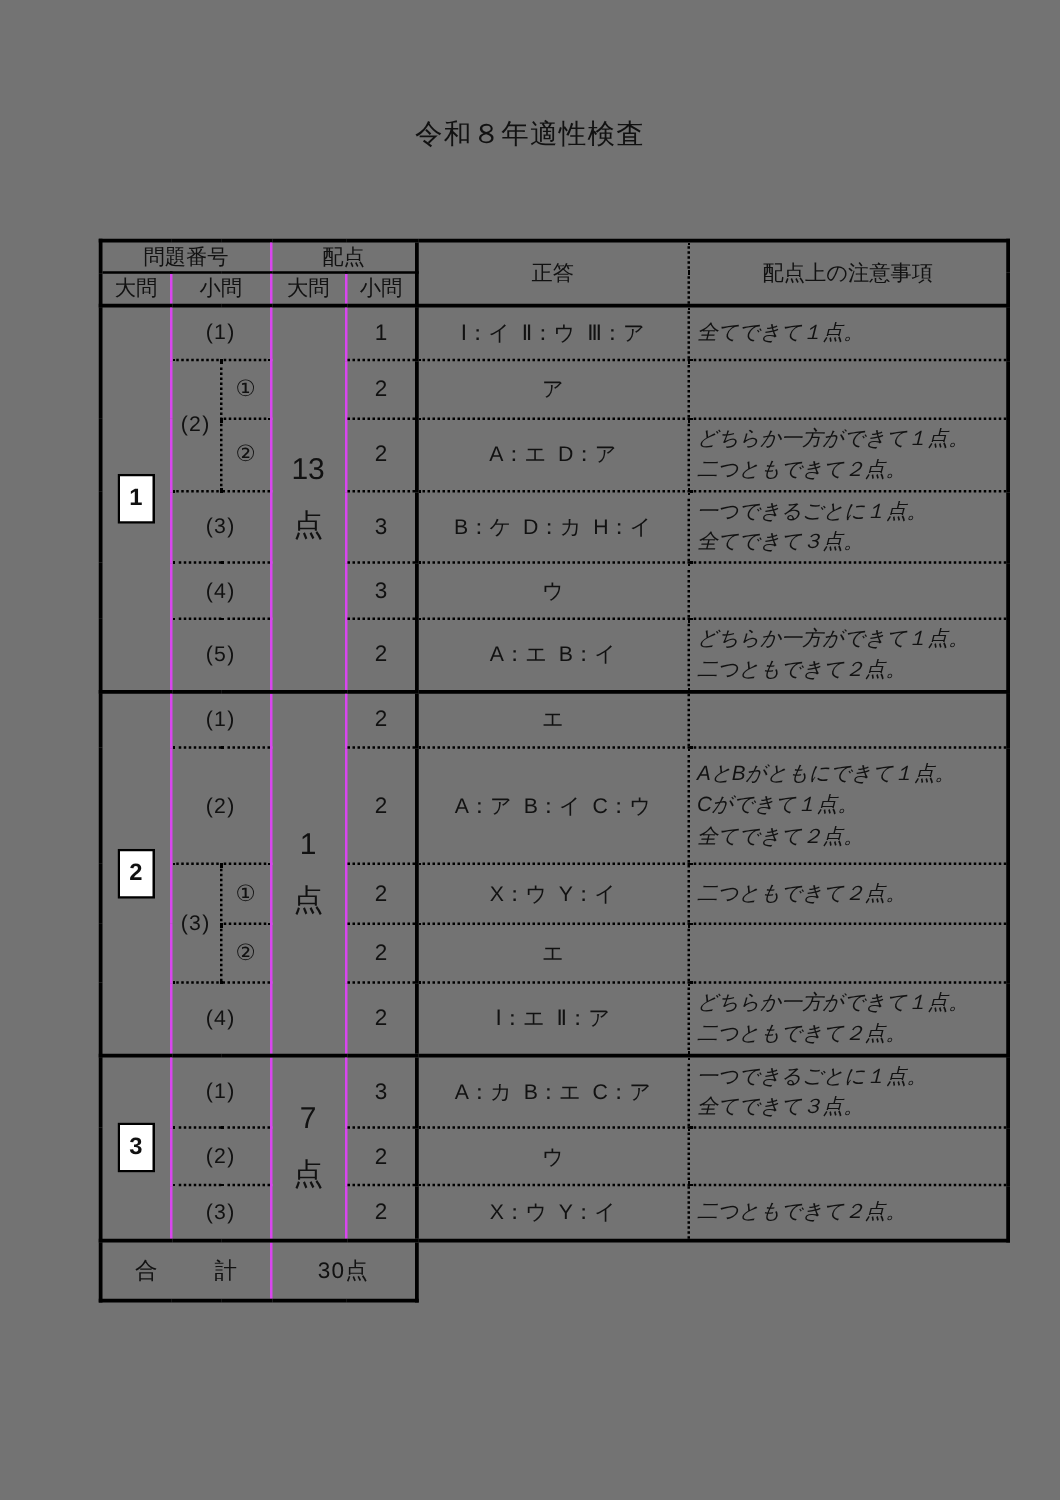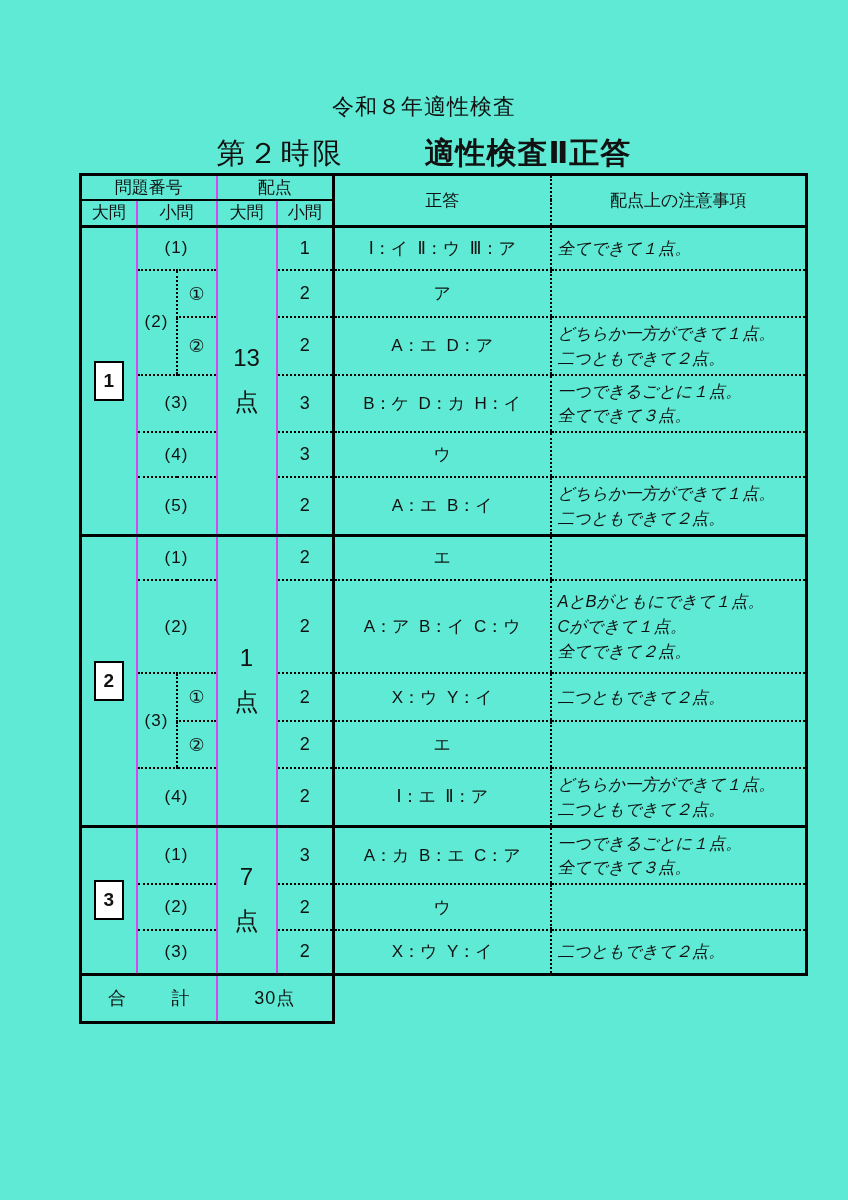--- a/index.html
+++ b/index.html
@@ -2,36 +2,36 @@
 <html><head>
 <meta charset="utf-8">
 <style>
   html,body{margin:0;padding:0;background:#ffffff;}
   body{
     width:848px;height:1200px;position:relative;
     font-family:"Liberation Sans","DejaVu Sans",sans-serif;
     color:#111;
     -webkit-font-smoothing:antialiased;
   }
-  .page{position:absolute;inset:0;background:#5eead4;}
+  .page{position:absolute;inset:0;background:#737373;}
 
   
   .doc-title{
     position:absolute;top:92px;left:0;width:848px;
     text-align:center;font-size:22px;letter-spacing:1px;
   }
   .doc-subtitle{
     position:absolute;top:133px;left:0;width:848px;
     display:flex;justify-content:center;align-items:baseline;gap:80px;
   }
   .subtitle-period{font-size:29px;letter-spacing:3px;}
   .subtitle-subject{font-size:30px;font-weight:bold;letter-spacing:1px;}
 
   
-  .table-wrap{position:absolute;left:62px;top:173px;padding-left:17px;}
+  .table-wrap{position:absolute;left:62px;top:191px;padding-left:17px;}
   table{border-collapse:collapse;table-layout:fixed;}
   td,th{padding:0;margin:0;text-align:center;vertical-align:middle;
         font-weight:normal;font-size:17px;overflow:hidden;}
 
   
   .bL3{border-left:3px solid #000;}
   .bR3{border-right:3px solid #000;}
   .bT3{border-top:3px solid #000;}
   .bB3{border-bottom:3px solid #000;}
   .bL2{border-left:2px solid #d946ef;}
@@ -58,24 +58,20 @@
   .total-points{font-size:18px;letter-spacing:1px;}
   .filler{border:none;}
 </style>
 </head>
 <body>
 
 <div class="page">
 
   <div class="doc-title">令和８年適性検査</div>
 
-  <div class="doc-subtitle">
-    <span class="subtitle-period">第２時限</span>
-    <span class="subtitle-subject">適性検査Ⅱ正答</span>
-  </div>
 
   <div class="table-wrap">
     <table>
       <colgroup>
         <col style="width:56px">
           <col style="width:40px">
           <col style="width:40px">
         <col style="width:60px">
           <col style="width:57px">
           <col style="width:217px">

